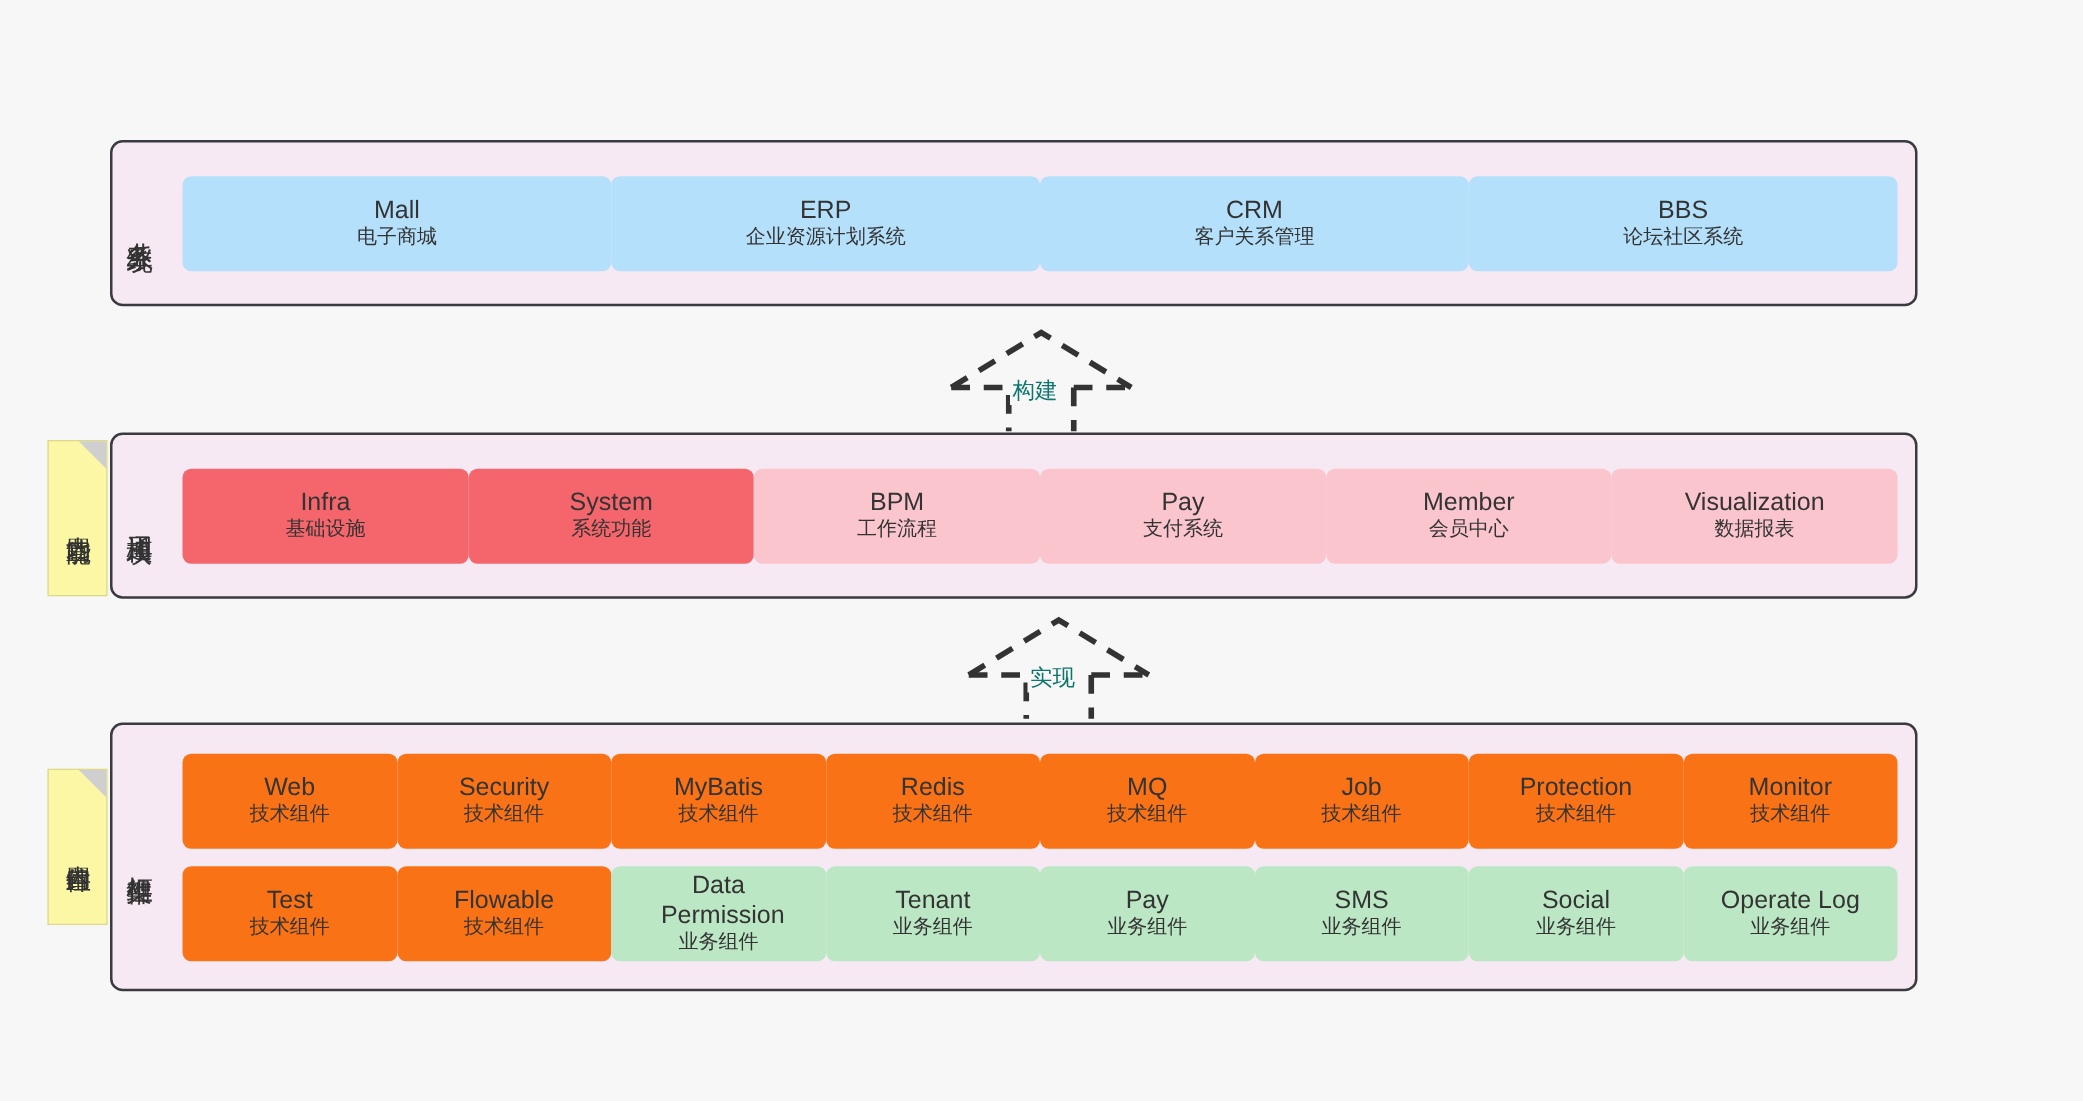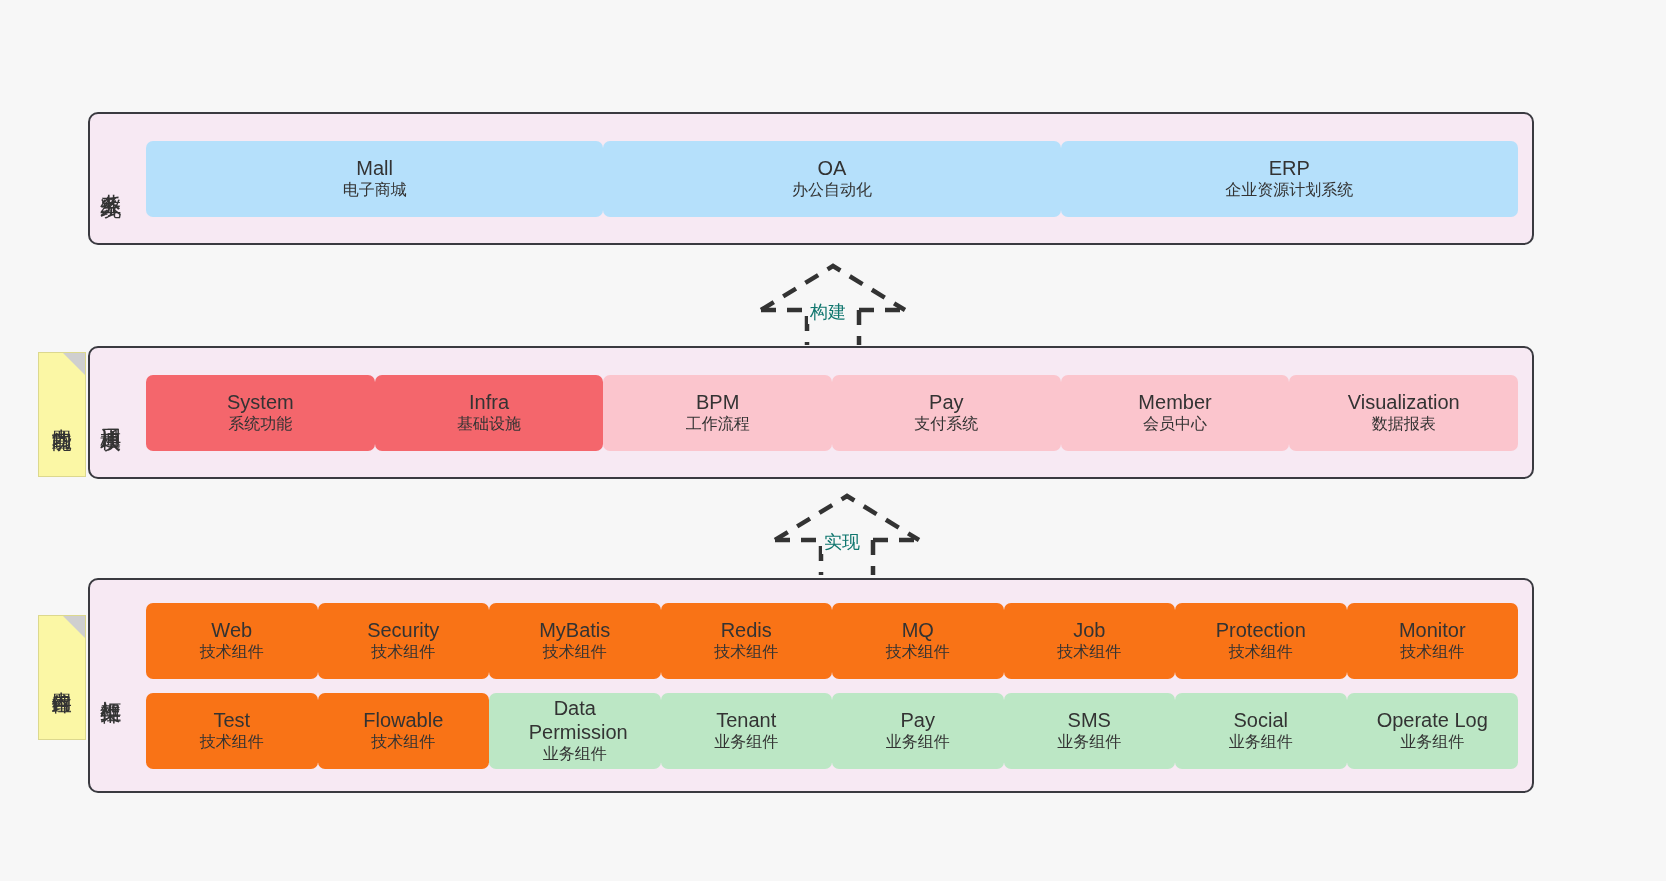--- a/index.html
+++ b/index.html
@@ -146,26 +146,30 @@
 
   <div class="layer" id="layer-business" style="left:88px; top:112px; width:1446px; height:133px;">
     <div class="layer-label">业务系统</div>
     <div class="layer-body">
       <div class="row" style="height:76px;">
         <div class="card blue">
           <span class="t1">Mall</span>
           <span class="t2">电子商城</span>
         </div>
         <div class="card blue">
-          <span class="t1">OA</span>
-          <span class="t2">办公自动化</span>
-        </div>
-        <div class="card blue">
           <span class="t1">ERP</span>
           <span class="t2">企业资源计划系统</span>
+        </div>
+        <div class="card blue">
+          <span class="t1">CRM</span>
+          <span class="t2">客户关系管理</span>
+        </div>
+        <div class="card blue">
+          <span class="t1">BBS</span>
+          <span class="t2">论坛社区系统</span>
         </div>
       </div>
     </div>
   </div>
 
   <div class="arrow" id="arrow-build" style="left:758px; top:262px; width:150px; height:84px;">
     <svg width="150" height="84" viewBox="0 0 150 84">
       <path d="M 3 48 L 75 4 L 147 48" fill="none" stroke="#333333" stroke-width="4.5" stroke-dasharray="15,11" stroke-linecap="butt"></path>
       <path d="M 3 48 L 49 48 L 49 83 M 101 48 L 147 48 M 101 48 L 101 83" fill="none" stroke="#333333" stroke-width="4.5" stroke-dasharray="15,11" stroke-linecap="butt"></path>
     </svg>
@@ -175,26 +179,26 @@
   <div class="note" id="note-builtin-function" style="left:38px; top:352px; width:48px; height:125px;">
     <span class="fold"></span>
     <span>内置功能</span>
   </div>
 
   <div class="layer" id="layer-common-module" style="left:88px; top:346px; width:1446px; height:133px;">
     <div class="layer-label">通用模块</div>
     <div class="layer-body">
       <div class="row" style="height:76px;">
         <div class="card red">
+          <span class="t1">Infra</span>
+          <span class="t2">基础设施</span>
+        </div>
+        <div class="card red">
           <span class="t1">System</span>
           <span class="t2">系统功能</span>
-        </div>
-        <div class="card red">
-          <span class="t1">Infra</span>
-          <span class="t2">基础设施</span>
         </div>
         <div class="card pink">
           <span class="t1">BPM</span>
           <span class="t2">工作流程</span>
         </div>
         <div class="card pink">
           <span class="t1">Pay</span>
           <span class="t2">支付系统</span>
         </div>
         <div class="card pink">

